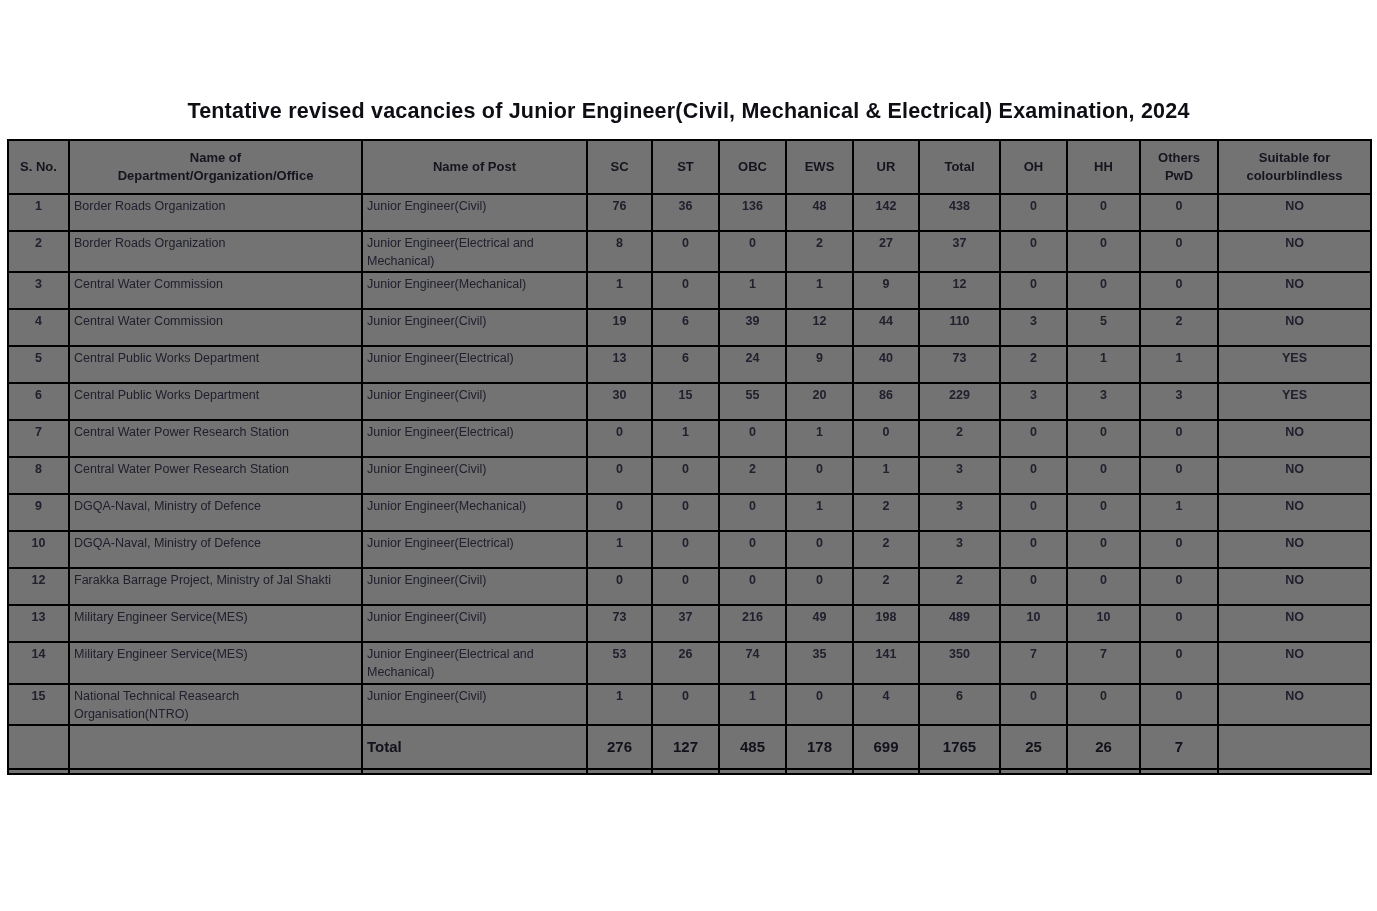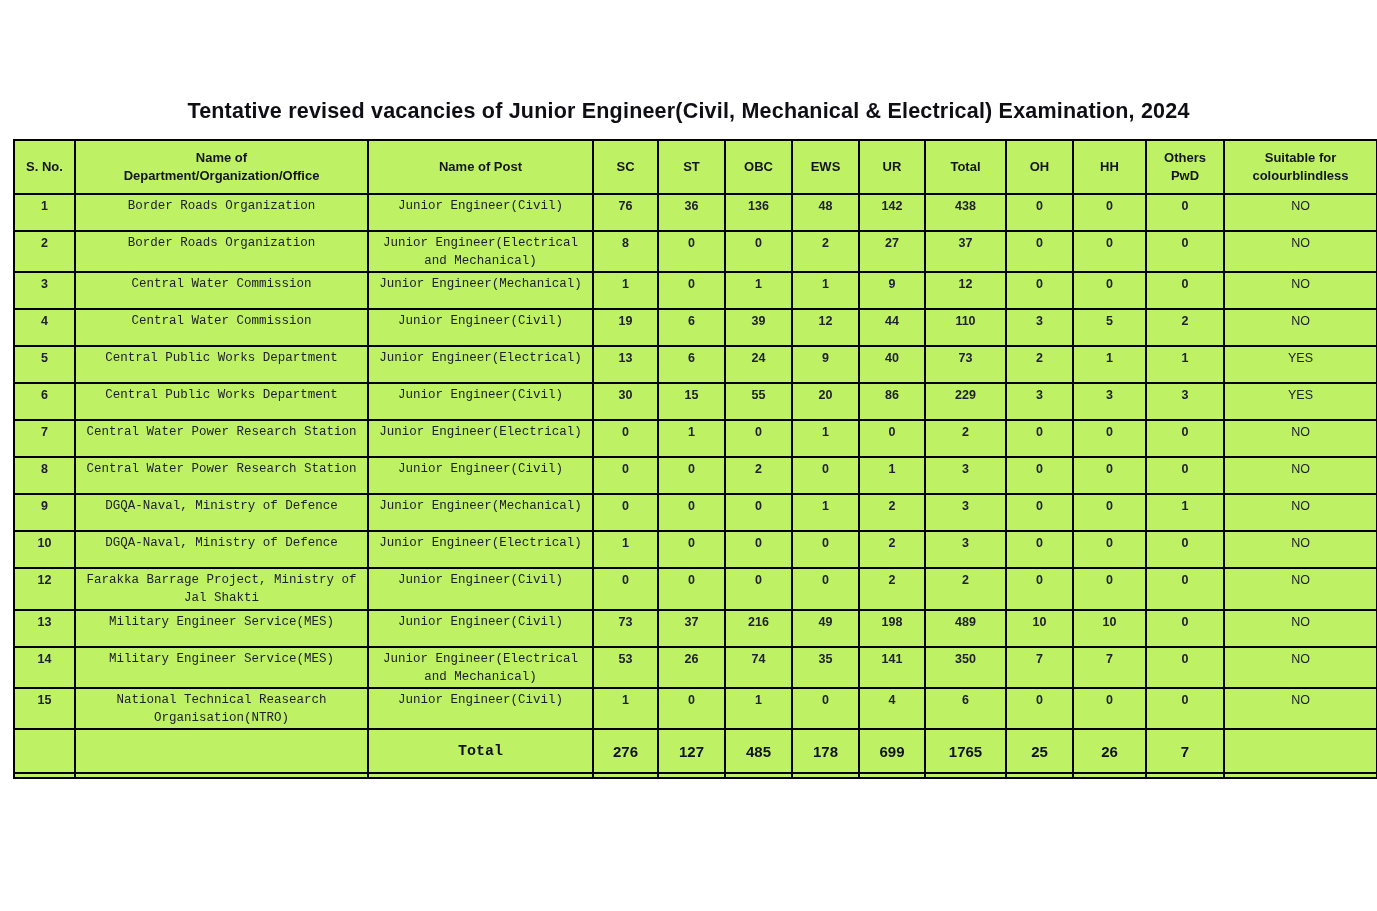--- a/index.html
+++ b/index.html
@@ -22,23 +22,23 @@
     margin: 0 0 15px 0;
     text-align: center;
     font-size: 21.5px;
     font-weight: bold;
     color: #0e0e14;
     letter-spacing: 0.2px;
   }
   table.vac-table {
     border-collapse: collapse;
     table-layout: fixed;
-    margin-left: 13px;
+    margin-left: 7px;
     width: 1363px;
-    background: #bef264;
+    background: #737373;
   }
   .vac-table th, .vac-table td {
     border: 2px solid #000000;
     box-sizing: border-box;
     overflow: hidden;
   }
   .vac-table thead th {
     height: 54px;
     vertical-align: middle;
     text-align: center;
@@ -51,23 +51,23 @@
   }
   .vac-table tbody td {
     vertical-align: top;
     font-size: 12.5px;
     line-height: 1.45;
     padding: 2px 4px 1px 4px;
     color: #20202e;
     height: 37px;
   }
   td.c-sno   { text-align: center; font-weight: bold; color: #15151f; }
-  td.c-text  { text-align: center; font-weight: normal; font-family: Liberation Mono, monospace; }
+  td.c-text  { text-align: left; font-weight: normal; }
   td.c-num   { text-align: center; font-weight: bold; color: #15151f; }
-  td.c-flag  { text-align: center; font-weight: normal; color: #34344e; }
+  td.c-flag  { text-align: center; font-weight: bold; color: #34344e; }
   tr.total-row td {
     height: 44px;
     vertical-align: middle;
     font-size: 15px;
     font-weight: bold;
     color: #12121c;
   }
   tr.total-row td.c-text { padding-left: 4px; }
   tr.sliver-row td { height: 5px; padding: 0; }
 </style>

